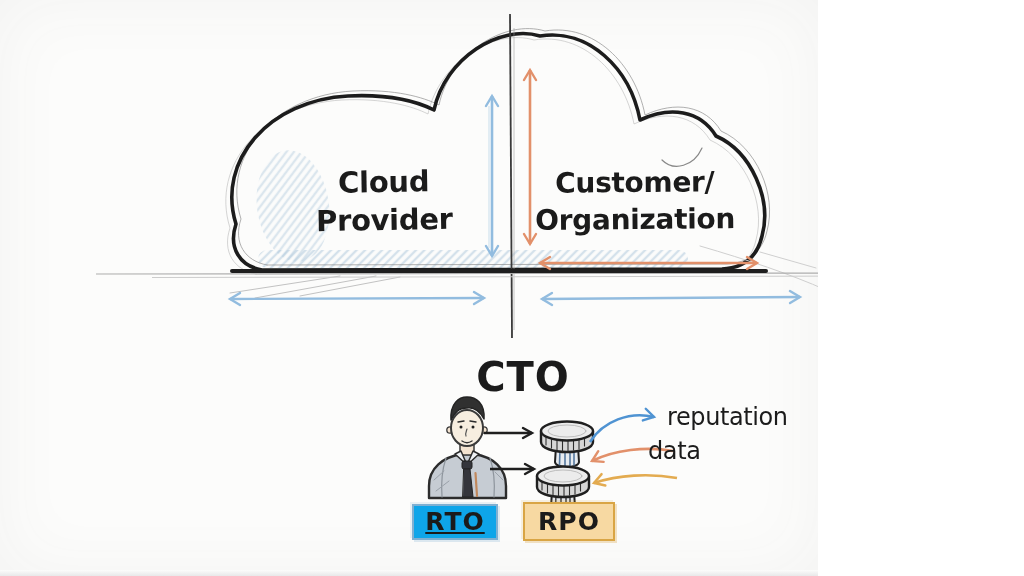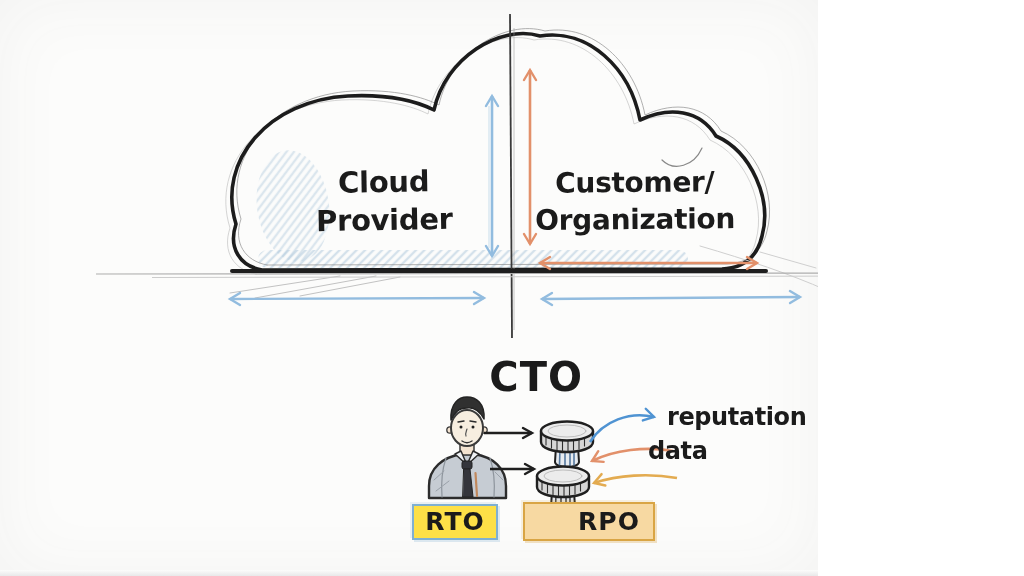--- a/index.html
+++ b/index.html
@@ -11,39 +11,39 @@
   }
   .stage::after{
     content:"";position:absolute;left:0;right:0;bottom:0;height:6px;
     background:linear-gradient(#fcfcfb,#e8e8e9);pointer-events:none;
   }
   svg.art{position:absolute;left:0;top:0}
   .lbl{position:absolute;font-weight:600;letter-spacing:-.3px;white-space:pre-line}
   .lbl-cloud{font-size:29px;line-height:1.32;text-align:center;width:240px}
   .lbl-cloud-left{left:264px;top:163px;transform:rotate(-1deg)}
   .lbl-cloud-right{left:515px;top:165px;font-size:28px;transform:rotate(-.5deg)}
-  .lbl-cto{left:463px;top:354px;width:120px;text-align:right;font-size:40px;font-weight:700;letter-spacing:1px}
-  .impact{font-size:24px;font-weight:700;letter-spacing:-.4px}
+  .lbl-cto{left:463px;top:354px;width:120px;text-align:center;font-size:40px;font-weight:700;letter-spacing:1px}
+  .impact{font-size:24px;font-weight:400;letter-spacing:-.4px}
   .impact-0{left:667px;top:403px}
   .impact-1{left:648px;top:437px}
   .impact-2{left:676px;top:469px}
   .badge{
     position:absolute;text-align:center;font-size:25px;font-weight:700;
     border:2px solid;letter-spacing:1px;
   }
   .badge-rto{
     left:412px;top:504px;width:82px;height:32px;line-height:32px;
-    background:#fde047;border-color:#7fb0d2;
+    background:#0ea5e9;border-color:#7fb0d2;
     box-shadow:2px 2px 0 rgba(127,176,210,.25), -2px -2px 0 rgba(127,176,210,.15);
+    text-decoration:underline;
   }
   .badge-rpo{
     left:523px;top:502px;width:88px;height:35px;line-height:35px;
     background:#f7d9a2;border-color:#d9a544;
     box-shadow:2px 2px 0 rgba(217,165,68,.3), -2px -2px 0 rgba(217,165,68,.15);
-    padding-left:40px;
   }
 </style>
 </head>
 <body>
 
 <div class="stage">
 
   <svg class="art" width="1024" height="576" viewBox="0 0 1024 576">
     <defs>
       <path id="cloudPath" fill="none" d="M262,270 C240,266 228,248 236,224 C216,160 270,100 348,96

